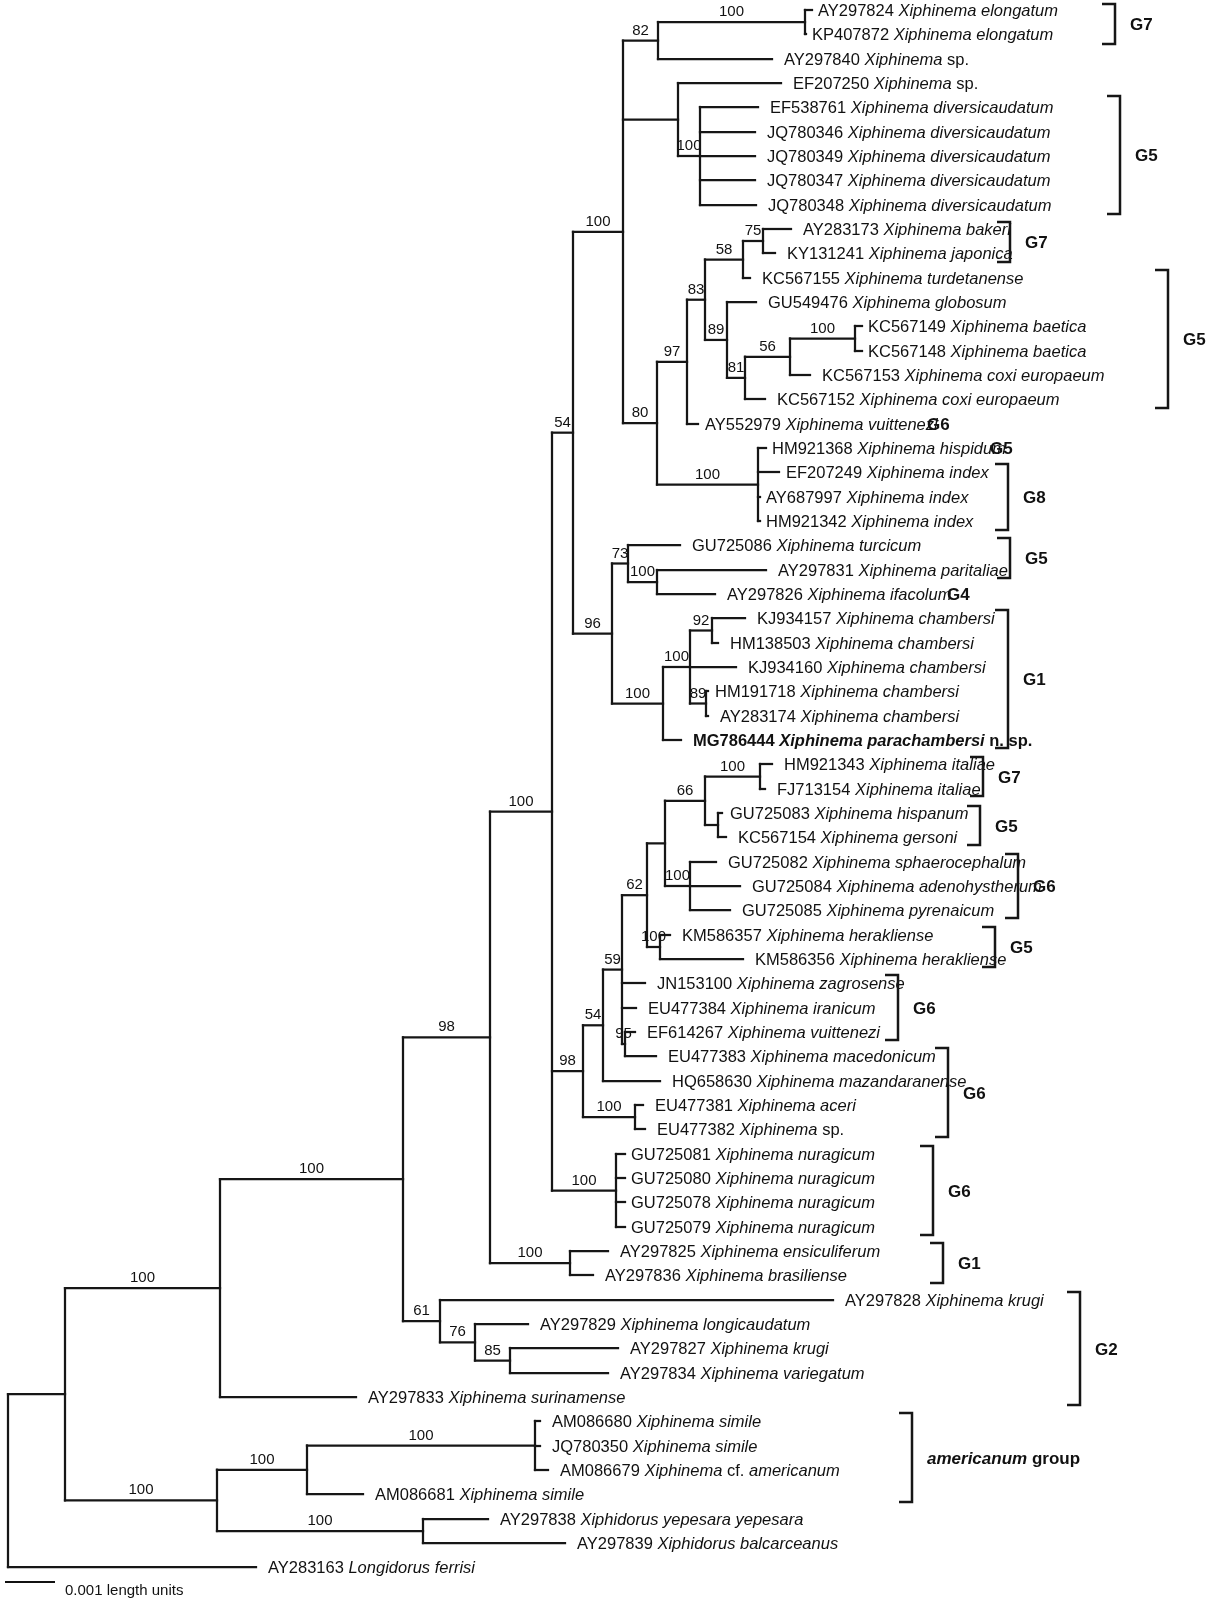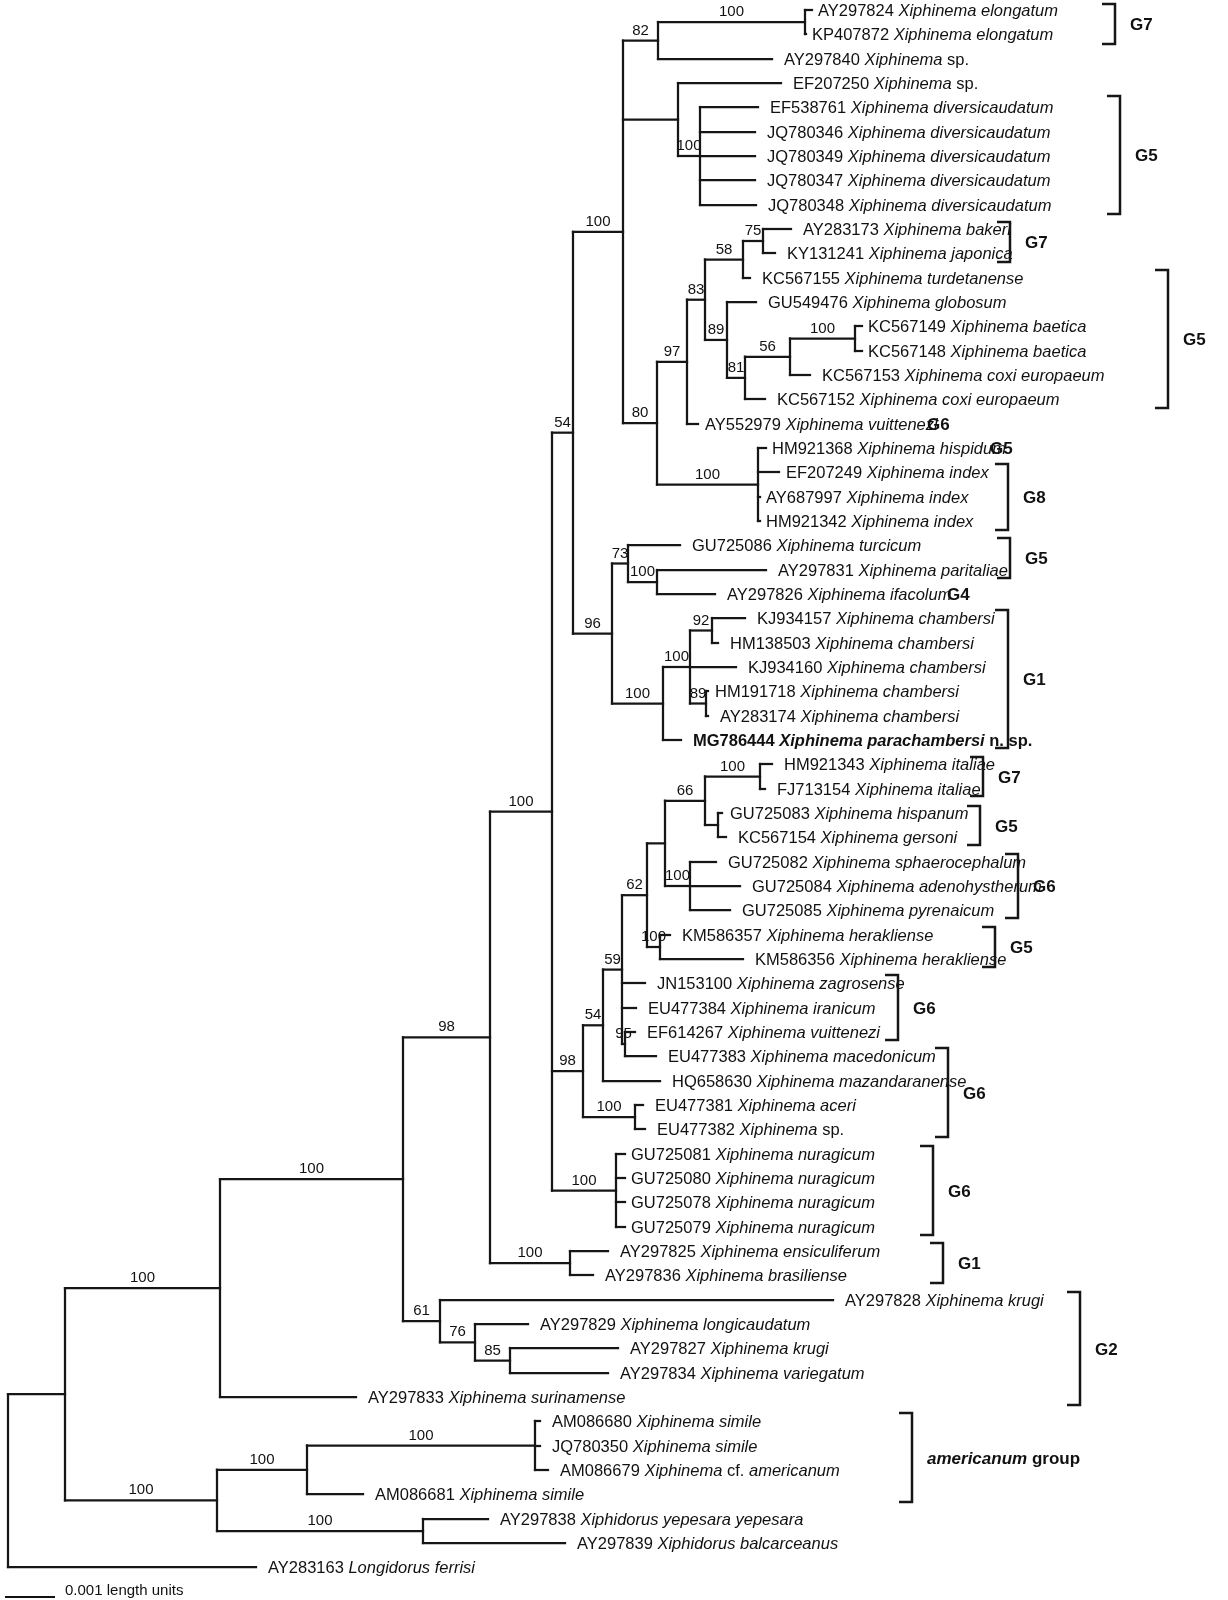--- a/index.html
+++ b/index.html
@@ -1,19 +1,19 @@
 <!DOCTYPE html>
 <html><head>
 <meta charset="utf-8">
 <style>
   html,body{margin:0;padding:0;background:#fff;}
   .figure{position:relative;width:1228px;height:1600px;background:#ffffff;overflow:hidden;
           font-family:"Liberation Sans", sans-serif;}
   svg{position:absolute;left:0;top:0;}
-  .scale{position:absolute;left:5px;top:1581px;display:flex;align-items:flex-end;
+  .scale{position:absolute;left:5px;top:1581px;display:flex;align-items:flex-start;
          font-size:15px;color:#111;}
   .scale-line{display:inline-block;width:50px;height:0;border-top:2.2px solid #111;margin-right:10px;}
 </style>
 </head>
 <body>
 
 <div class="figure">
   <svg id="tree-svg" width="1228" height="1600" viewBox="0 0 1228 1600">
       <line x1="8" y1="1394.2396850585938" x2="8" y2="1567" stroke="#161616" stroke-width="2.25" stroke-linecap="square"></line>
       <line x1="8" y1="1394.2396850585938" x2="65" y2="1394.2396850585938" stroke="#161616" stroke-width="2.25" stroke-linecap="square"></line>

